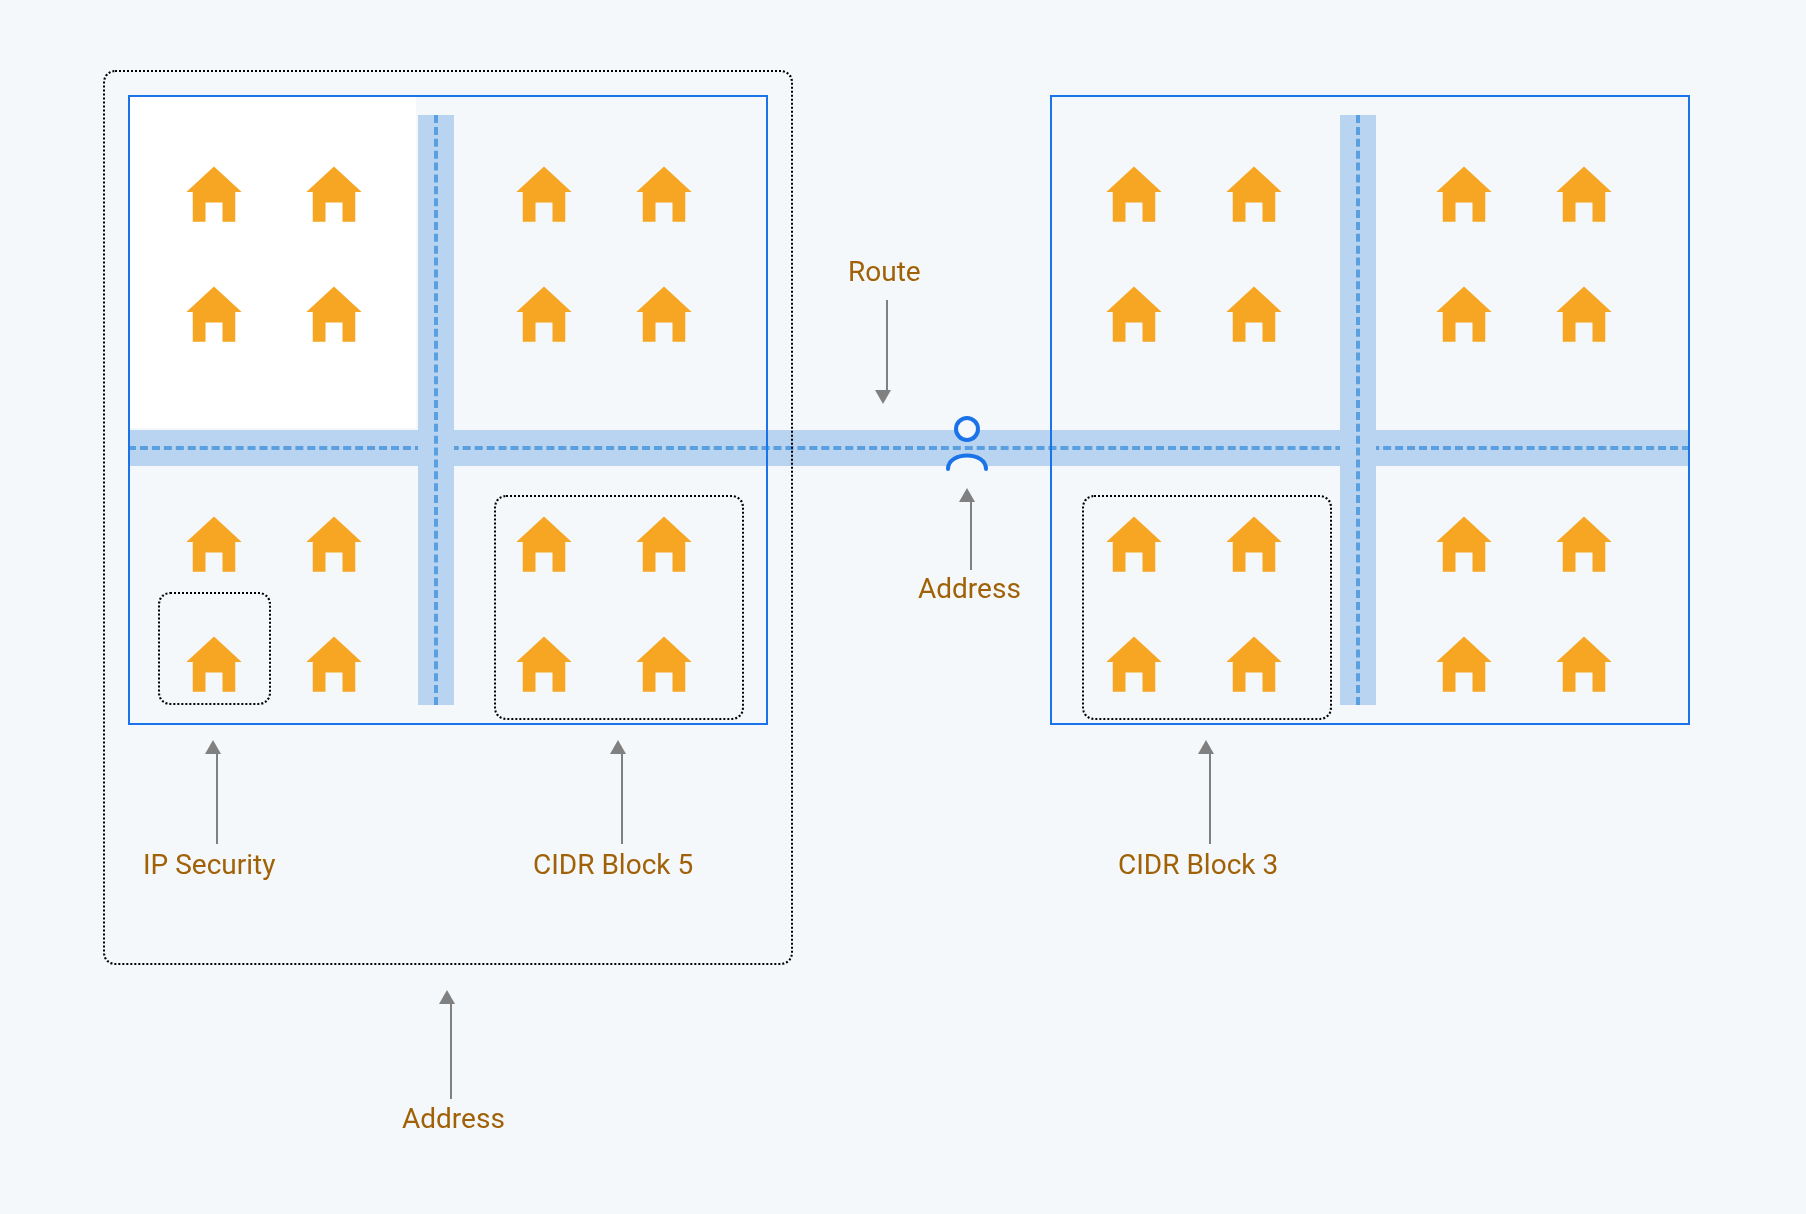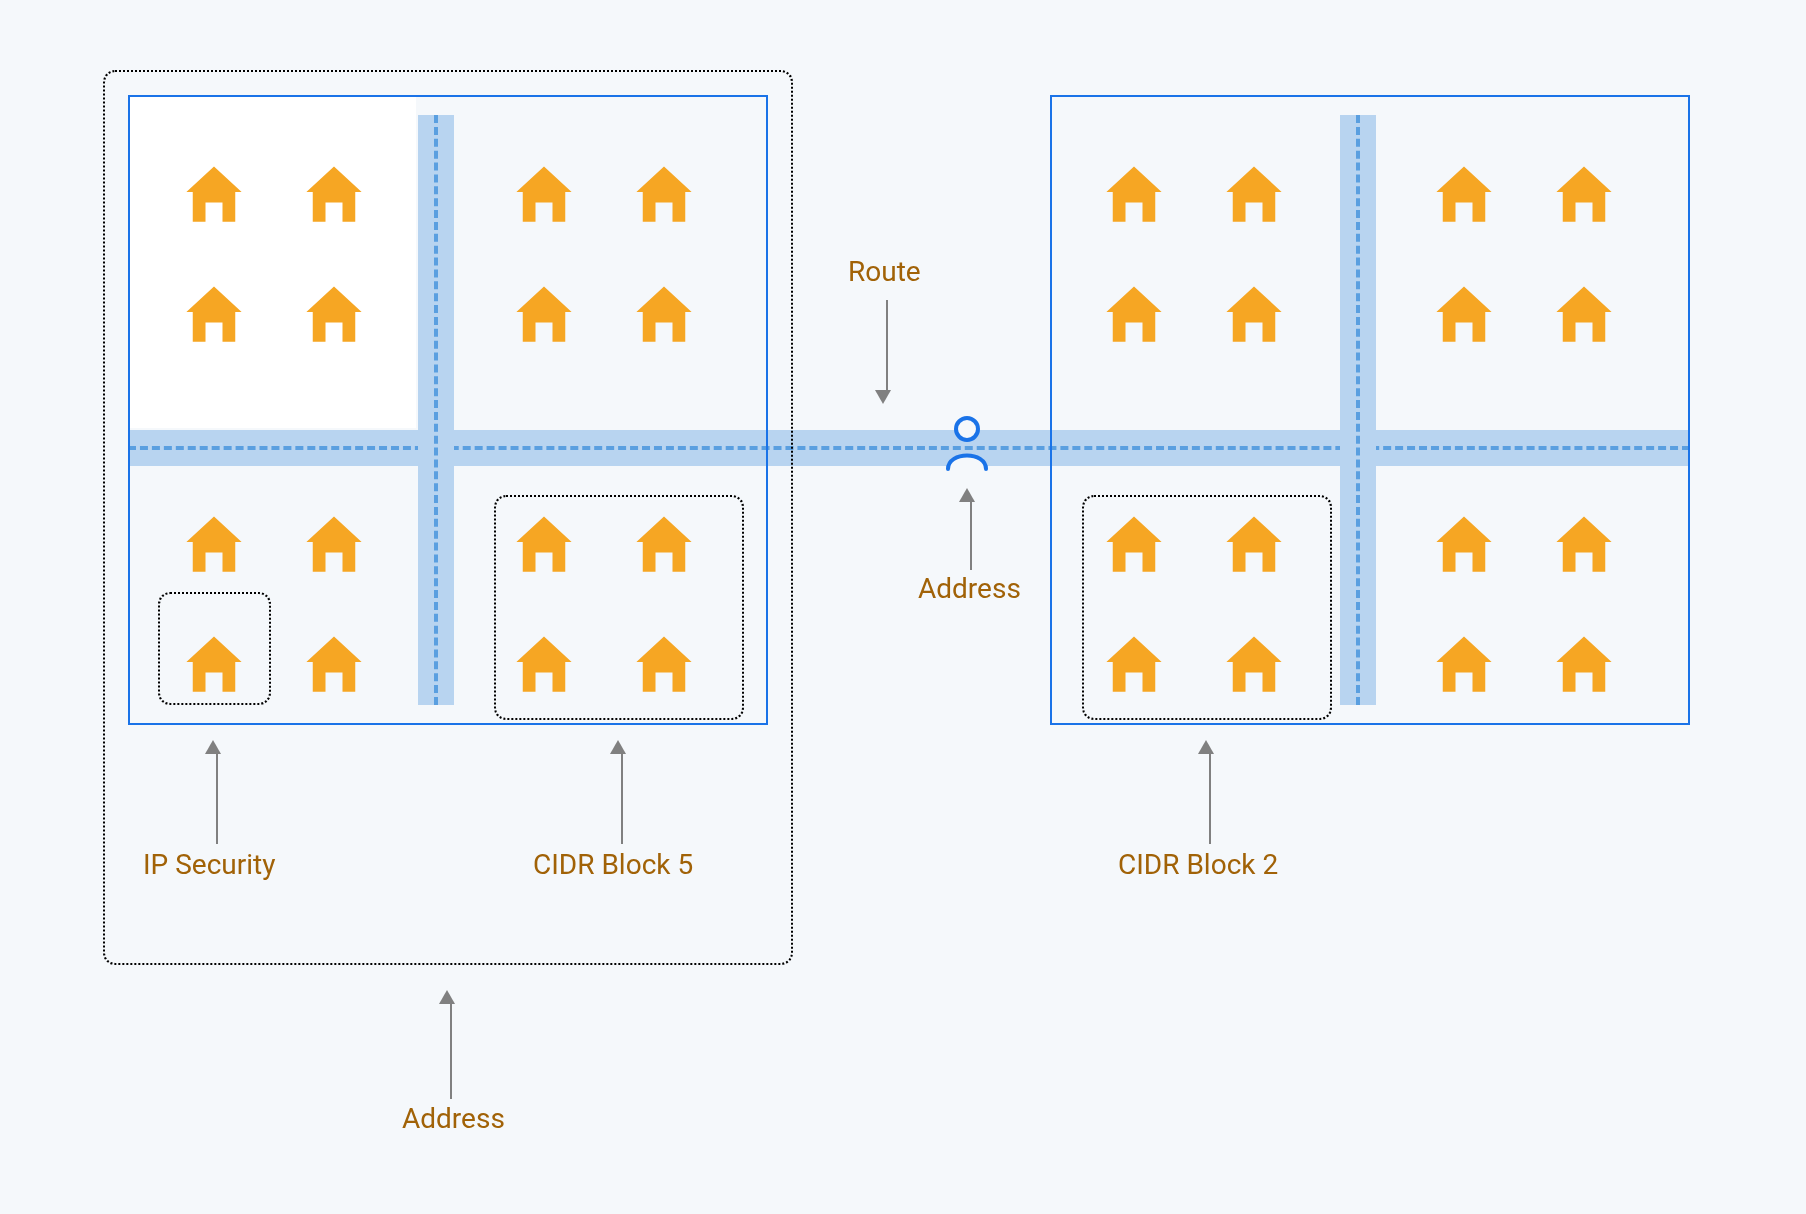--- a/index.html
+++ b/index.html
@@ -302,21 +302,21 @@
   <div class="arrow" style="left:617px; top:740px;">
     <div class="arrow-head-up"></div>
     <div class="arrow-line-v" style="height:90px;"></div>
   </div>
   <div class="label" style="left:533px; top:848px;">CIDR Block 5</div>
 
   <div class="arrow" style="left:1205px; top:740px;">
     <div class="arrow-head-up"></div>
     <div class="arrow-line-v" style="height:90px;"></div>
   </div>
-  <div class="label" style="left:1118px; top:848px;">CIDR Block 2</div>
+  <div class="label" style="left:1118px; top:848px;">CIDR Block 3</div>
 
   <div class="arrow" style="left:446px; top:990px;">
     <div class="arrow-head-up"></div>
     <div class="arrow-line-v" style="height:95px;"></div>
   </div>
   <div class="label" style="left:402px; top:1102px;">Address</div>
 
 </div>
 
 </body></html>

